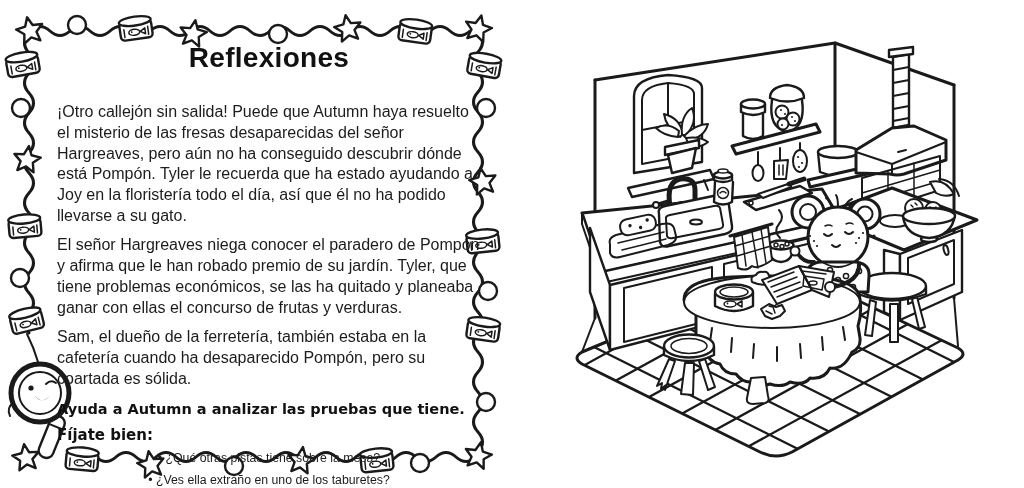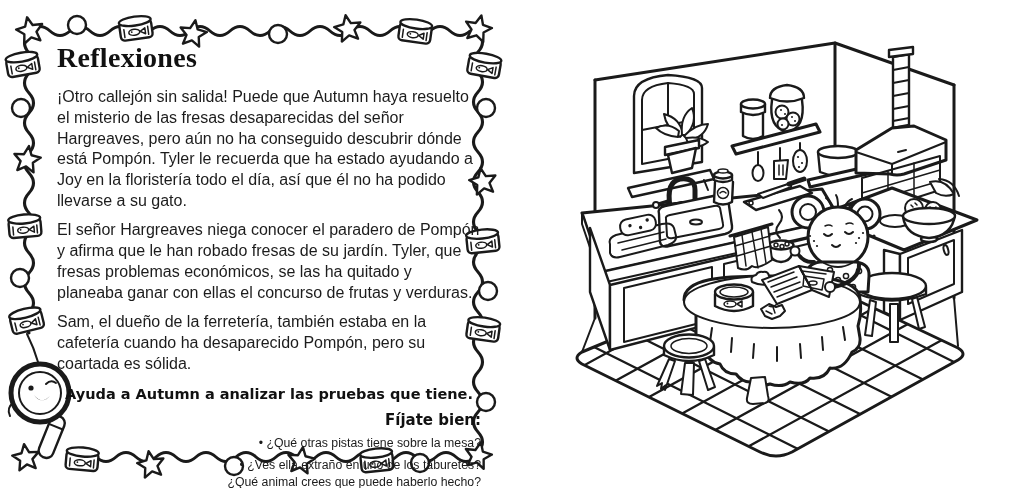--- a/index.html
+++ b/index.html
@@ -9,29 +9,29 @@
   svg path,svg ellipse,svg circle,svg rect,svg line,svg polyline{
       stroke:#1a1a1a;fill:none;stroke-linecap:round;stroke-linejoin:round;stroke-width:2.4;}
   .f{fill:#ffffff;}
   .ink{fill:#1a1a1a;stroke:none;}
   .w1{stroke-width:1.5;} .w2{stroke-width:2;} .w3{stroke-width:3;} .w4{stroke-width:4;} .w5{stroke-width:5;}
   .left-page{position:absolute;left:0;top:0;width:532px;height:488px;}
   .border-svg,.kitchen-svg{position:absolute;}
   .border-svg{left:0;top:0;}
   .kitchen-svg{left:562px;top:30px;}
   .content{position:absolute;left:57px;top:42px;width:424px;}
-  .content h1{font-family:Liberation Serif, serif;font-weight:bold;font-size:28px;
-              margin:0 0 13px 0;letter-spacing:.3px;color:#111;}
+  .content h1{font-family:Liberation Sans, sans-serif;font-weight:bold;font-size:28px;
+              text-align:center;margin:0 0 28px 0;letter-spacing:.3px;color:#111;}
   .content p.body{font-size:16px;line-height:1.3;margin:0 0 8.5px 0;}
   .cta{font-family:"DejaVu Sans",sans-serif;font-weight:bold;font-size:14.5px;
-       text-align:center;margin:12px 0 0 0;color:#111;}
+       text-align:left;margin:12px 0 0 0;color:#111;}
   .subhead{font-family:"DejaVu Sans",sans-serif;font-weight:bold;font-size:15px;
-       text-align:right;margin:9px 0 6px 0;color:#111;}
+       text-align:left;margin:9px 0 6px 0;color:#111;}
   .bullets{text-align:center;font-size:12.3px;line-height:1.42;}
-  .bullets p{margin:0 0 4px 0;text-align:right;}
+  .bullets p{margin:0 0 4px 0;}
 </style>
 </head>
 <body>
 
 <div class="stage">
 
   <section class="left-page">
 
     <svg class="border-svg" width="532" height="488" viewBox="0 0 532 488">
       <defs>
@@ -101,21 +101,21 @@
         <circle class="ink" cx="31" cy="388" r="2.6"></circle>
         <path class="w2" d="M46,384 q5,-5 10,-1"></path>
         <path class="ink" d="M34,395 q7,10 16,1 q-8,9 -16,-1 z"></path>
         <use href="#orn-star" transform="translate(26,458) rotate(-8)"></use>
       </g>
     </svg>
 
     <div class="content">
       <h1>Reflexiones</h1>
       <p class="body">¡Otro callejón sin salida! Puede que Autumn haya resuelto el misterio de las fresas desaparecidas del señor Hargreaves, pero aún no ha conseguido descubrir dónde está Pompón. Tyler le recuerda que ha estado ayudando a Joy en la floristería todo el día, así que él no ha podido llevarse a su gato.</p>
-      <p class="body">El señor Hargreaves niega conocer el paradero de Pompón y afirma que le han robado fresas de su jardín. Tyler, que fresas problemas económicos, se las ha quitado y planeaba ganar con ellas el concurso de frutas y verduras.</p>
+      <p class="body">El señor Hargreaves niega conocer el paradero de Pompón y afirma que le han robado premio de su jardín. Tyler, que tiene problemas económicos, se las ha quitado y planeaba ganar con ellas el concurso de frutas y verduras.</p>
       <p class="body">Sam, el dueño de la ferretería, también estaba en la cafetería cuando ha desaparecido Pompón, pero su coartada es sólida.</p>
       <p class="cta">Ayuda a Autumn a analizar las pruebas que tiene.</p>
       <p class="subhead">Fíjate bien:</p>
       <div class="bullets">
         <p><span>•</span> <span>¿Qué otras pistas tiene sobre la mesa?</span></p>
         <p><span>•</span> <span>¿Ves ella extraño en uno de los taburetes?</span><br>
         <span>¿Qué animal crees que puede haberlo hecho?</span></p>
       </div>
     </div>
   </section>

